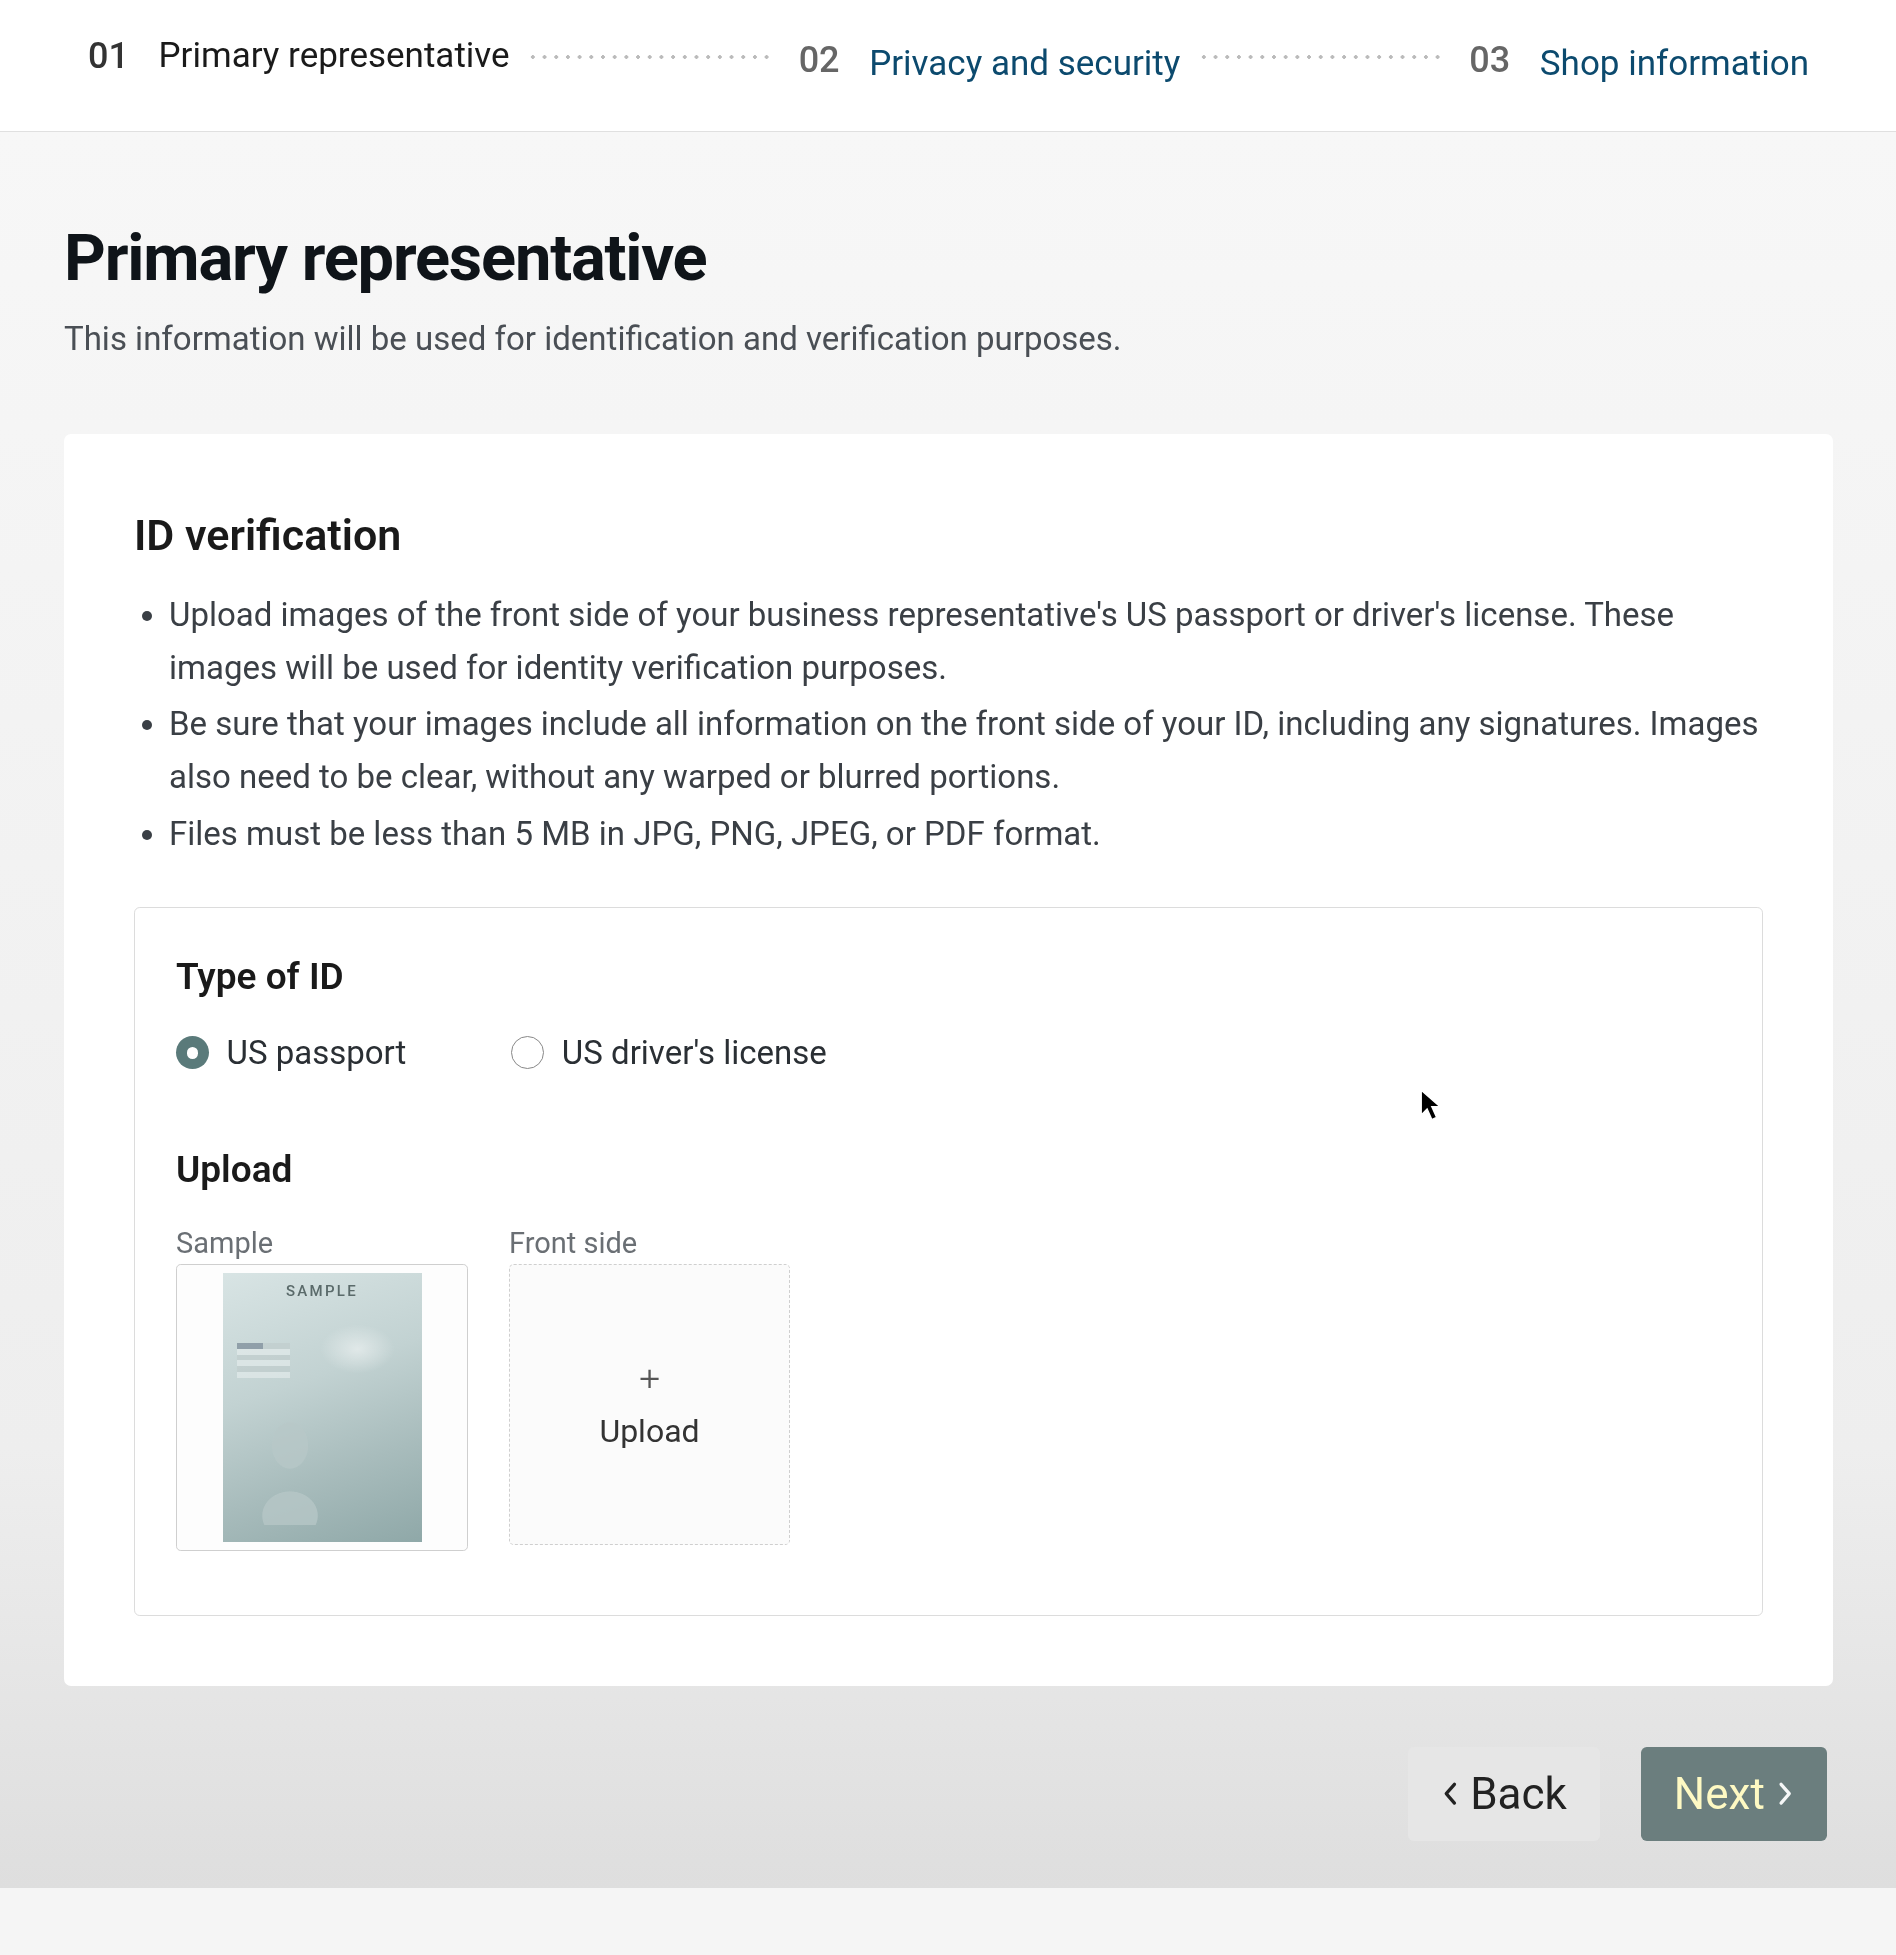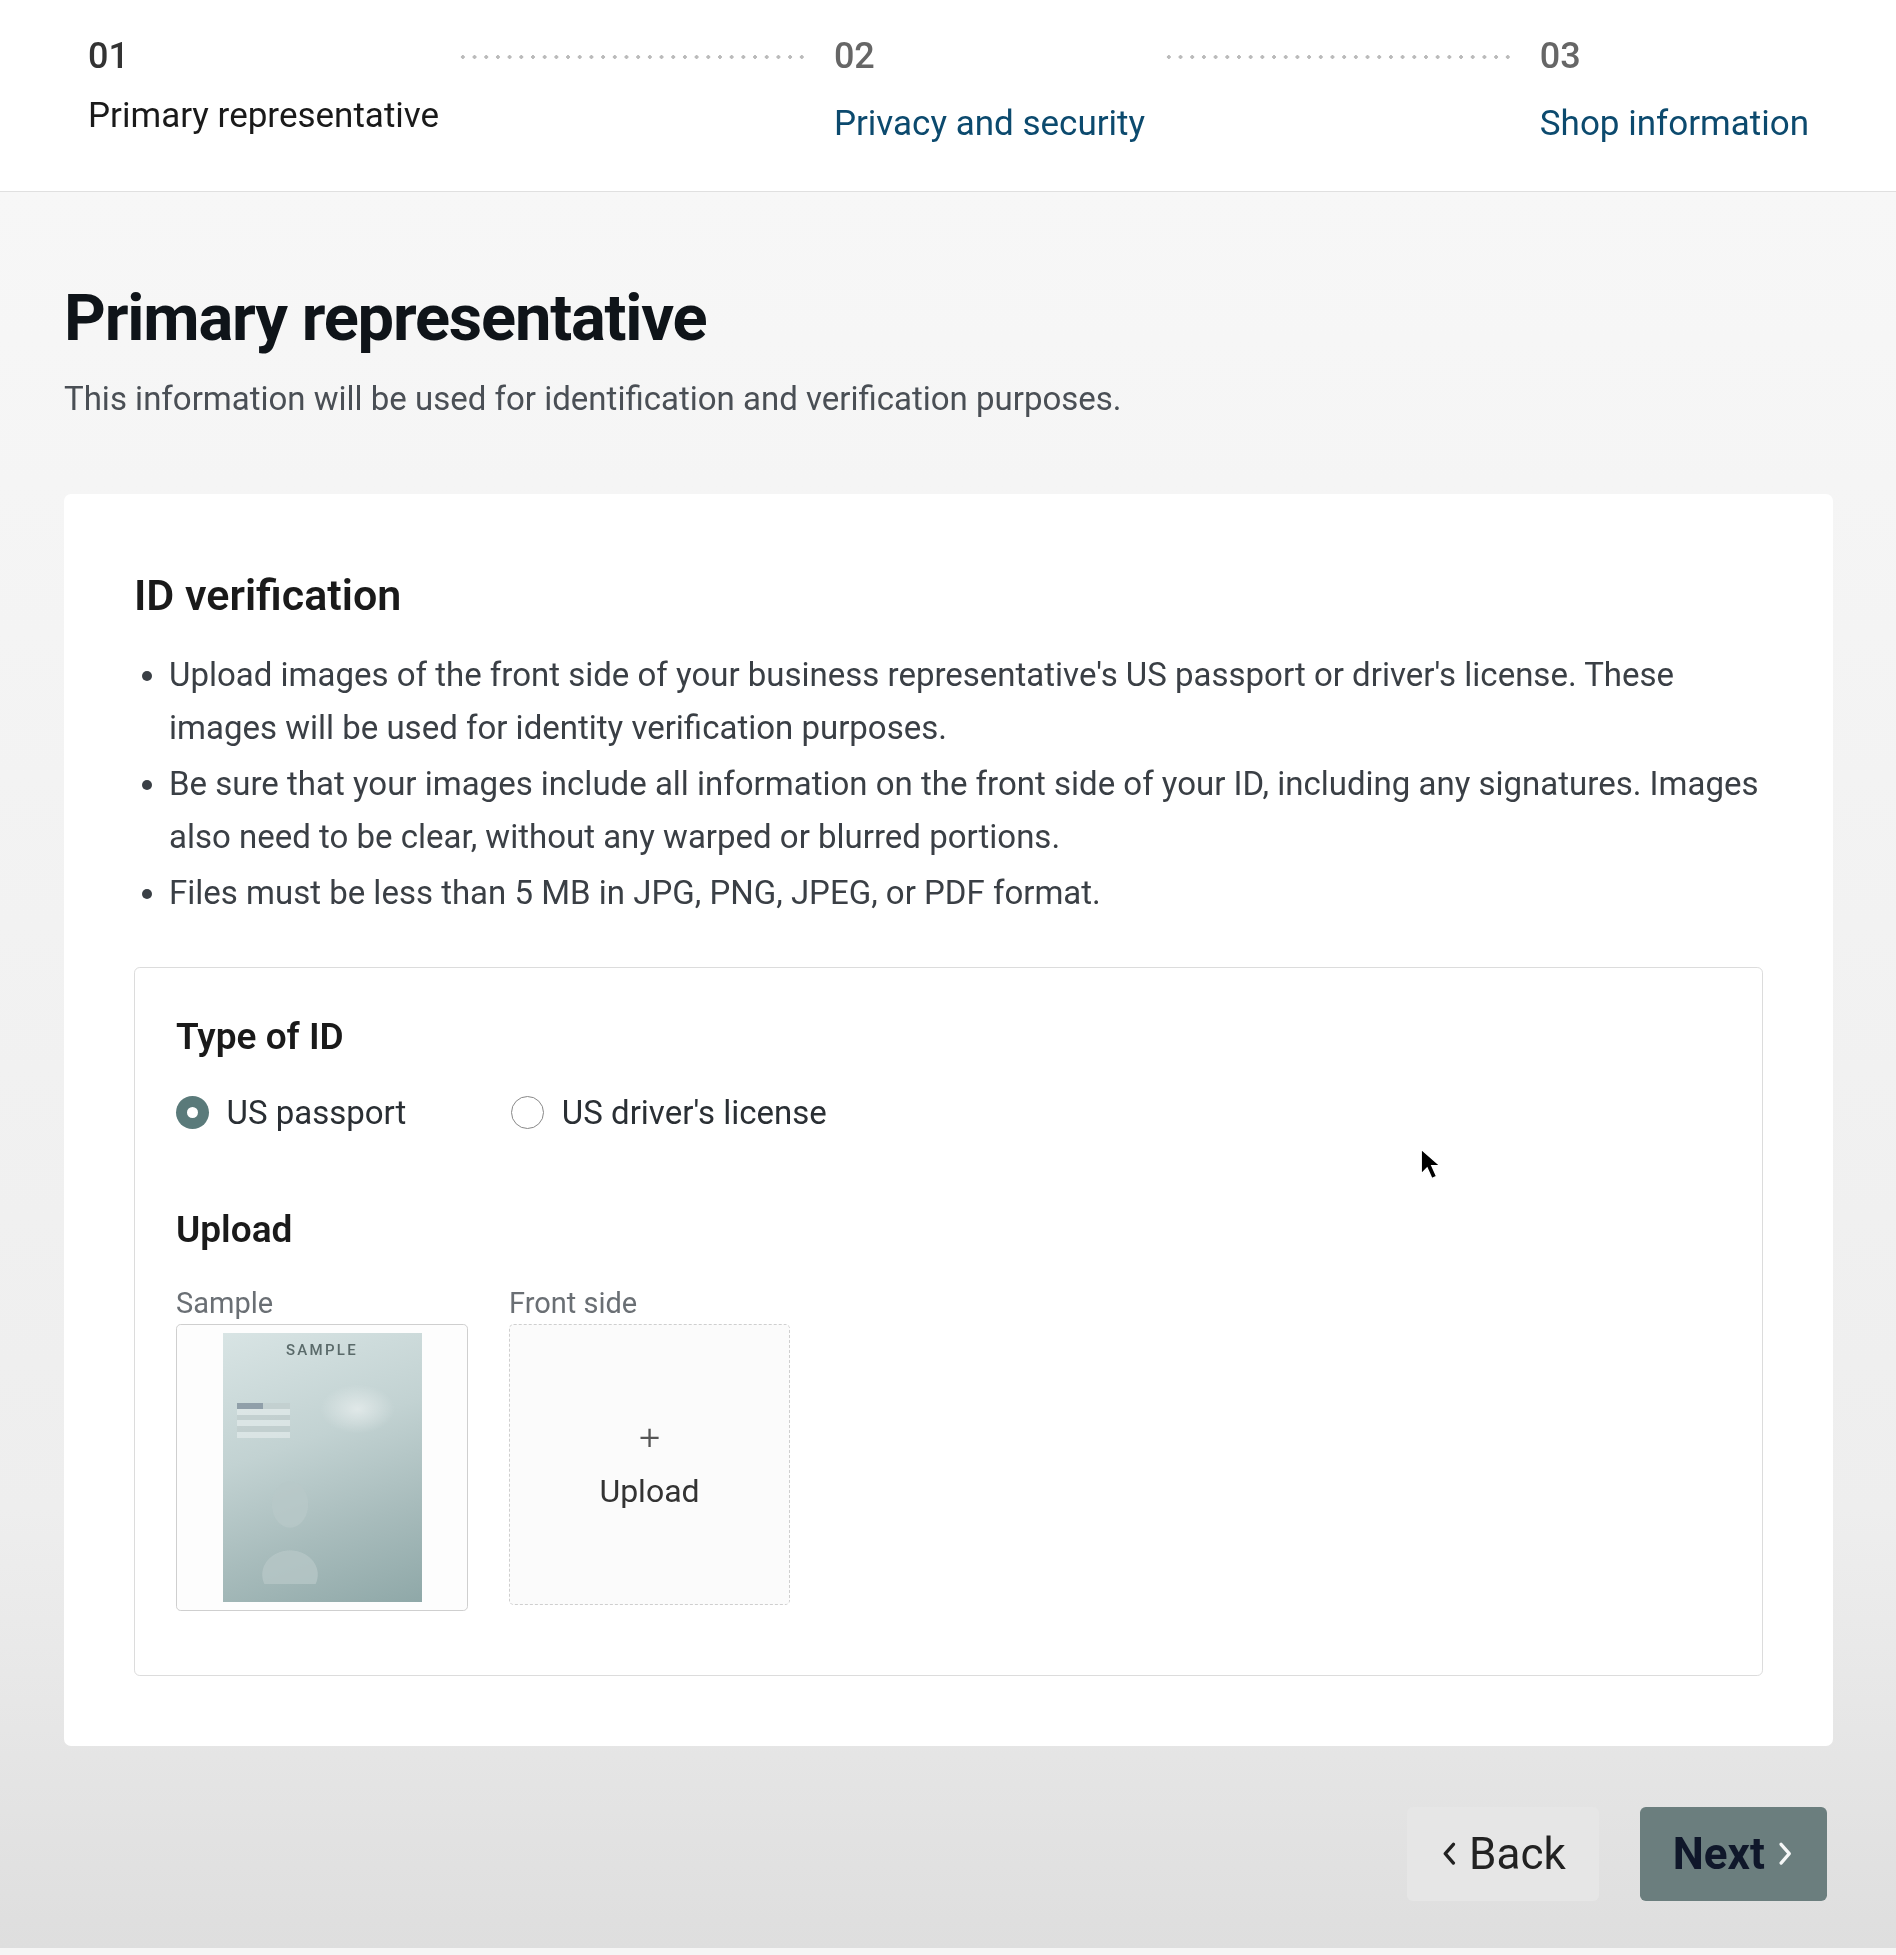--- a/index.html
+++ b/index.html
@@ -18,21 +18,20 @@
     .stepper {
       background: #ffffff;
       border-bottom: 0.6px solid #e0e0e0;
       padding: 35px 88px 47px 88px;
       display: flex;
       align-items: flex-start;
       gap: 0;
     }
     .step {
       display: flex;
-      flex-direction: column;
       gap: 17.5px;
     }
     .step-head {
       display: flex;
       align-items: center;
     }
     .step-num {
       font-size: 36px;
       font-weight: 500;
       color: #333;
@@ -260,22 +259,21 @@
       cursor: pointer;
       border: none;
       font-family: inherit;
     }
     .btn-back {
       background: #e6e6e6;
       color: #222;
     }
     .btn-next {
       background: #6b7e7e;
-      color: #0f172a;
-      font-weight: bold;
+      color: #fef9c3;
     }
     .cursor-arrow {
       position: absolute;
       width: 0;
       height: 0;
       pointer-events: none;
     }
     .cursor-arrow svg {
       position: absolute;
       top: -2.3px;

